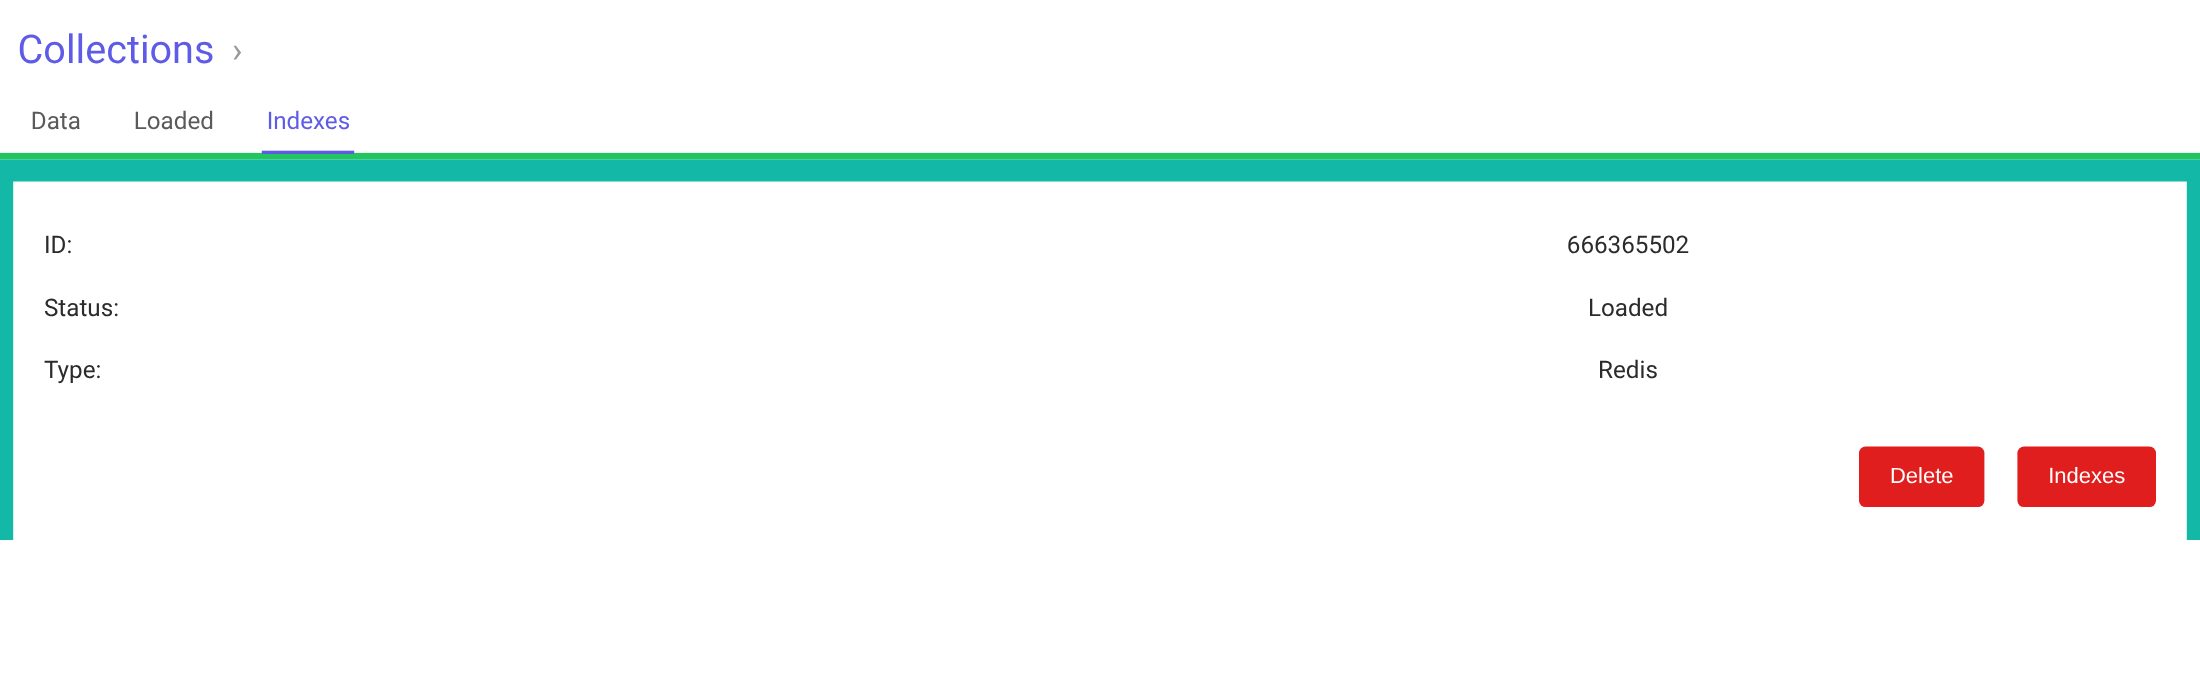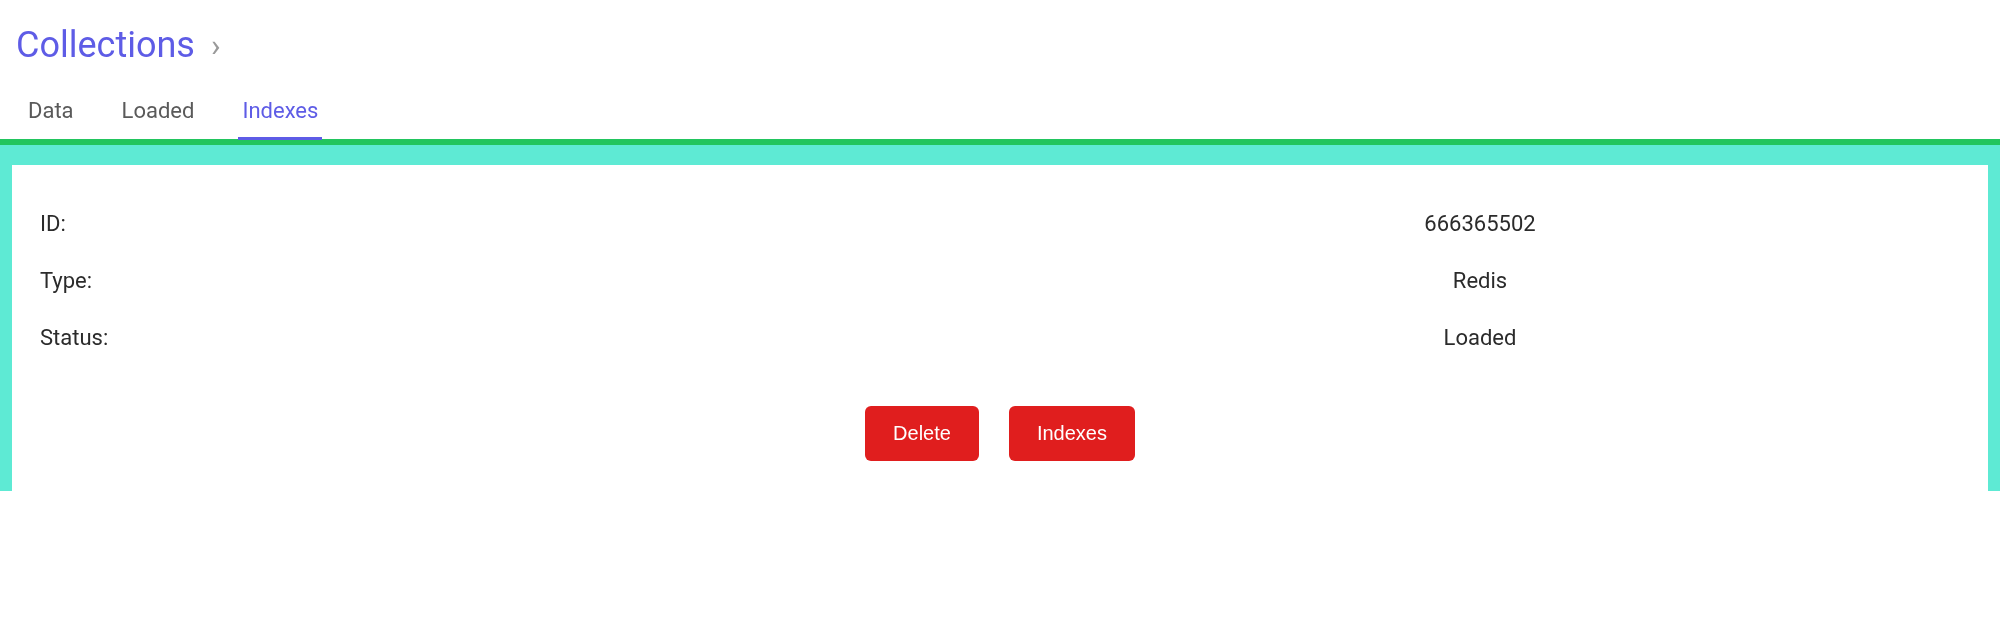--- a/index.html
+++ b/index.html
@@ -46,21 +46,21 @@
       padding: 12px 4px 14px 4px;
       cursor: pointer;
       border-bottom: 3px solid transparent;
       margin-bottom: -1px;
     }
     .tab.active {
       color: #5e5ce6;
       border-bottom-color: #5e5ce6;
     }
     .background-strip {
-      background: #5eead4;
+      background: #14b8a6;
       padding: 20px 0 0 0;
     }
     .content-panel {
       background: #fff;
       margin: 0 12px;
       padding: 30px 28px 30px 28px;
     }
     .field-row {
       display: flex;
       padding: 16px 0;
@@ -69,21 +69,21 @@
     }
     .field-label {
       width: 50%;
     }
     .field-value {
       width: 50%;
       text-align: center;
     }
     .actions {
       display: flex;
-      justify-content: center;
+      justify-content: flex-end;
       gap: 30px;
       margin-top: 40px;
     }
     .btn-danger {
       background: #e01e1e;
       color: #fff;
       border: none;
       border-radius: 6px;
       padding: 16px 28px;
       font-size: 20px;
@@ -106,26 +106,26 @@
     <div class="tab active">Indexes</div>
   </div>
 
   <div class="background-strip">
     <div class="content-panel">
       <div class="field-row">
         <div class="field-label">ID:</div>
         <div class="field-value">666365502</div>
       </div>
       <div class="field-row">
+        <div class="field-label">Status:</div>
+        <div class="field-value">Loaded</div>
+      </div>
+      <div class="field-row">
         <div class="field-label">Type:</div>
         <div class="field-value">Redis</div>
-      </div>
-      <div class="field-row">
-        <div class="field-label">Status:</div>
-        <div class="field-value">Loaded</div>
       </div>
 
       <div class="actions">
         <button class="btn-danger">Delete</button>
         <button class="btn-danger">Indexes</button>
       </div>
     </div>
   </div>
 </div>
 

